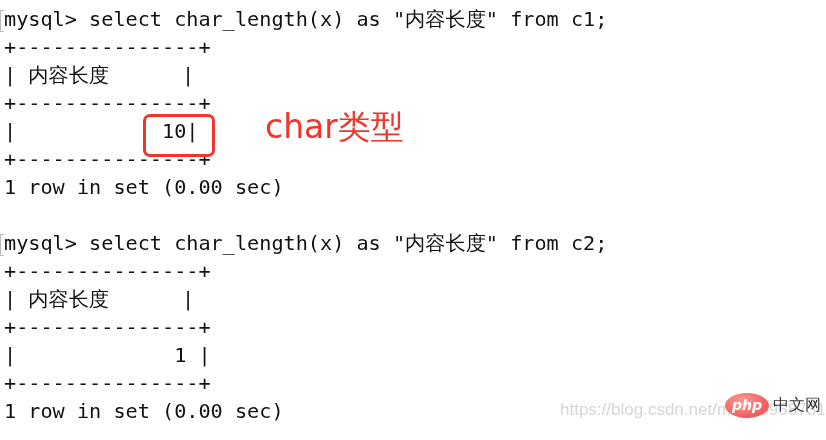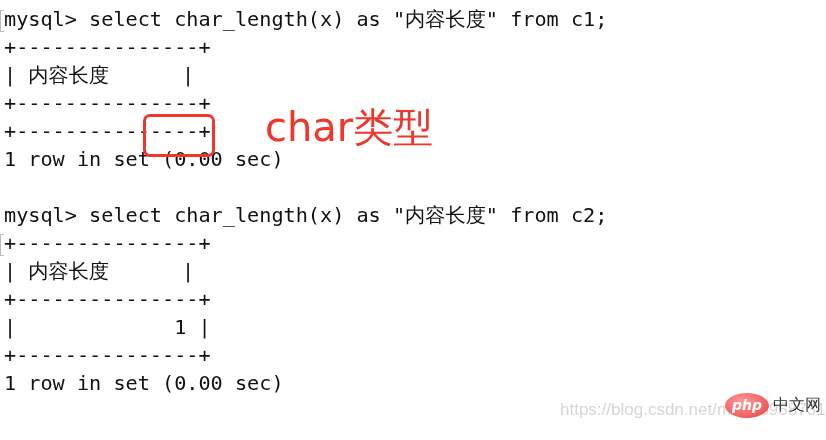--- a/index.html
+++ b/index.html
@@ -46,21 +46,21 @@
       height: 37px;
       border: 3px solid #f0362b;
       border-radius: 7px;
       box-sizing: content-box;
     }
     .annotation {
       position: absolute;
       left: 265px;
       top: 107px;
       font-family: "DejaVu Sans", "Liberation Sans", sans-serif;
-      font-size: 40px;
+      font-size: 33px;
       line-height: 40px;
       color: #f0362b;
       white-space: nowrap;
     }
     .watermark {
       position: absolute;
       left: 560px;
       top: 400px;
       font-family: "Liberation Sans", "DejaVu Sans", sans-serif;
       font-size: 17px;
@@ -98,20 +98,21 @@
 <body>
 
 <div class="cursor-mark" style="top:10px;"></div>
 <div class="cursor-mark" style="top:234px;"></div>
 
 <div class="terminal">
   <div class="line">mysql&gt; select char_length(x) as "内容长度" from c1;</div>
   <div class="line">+---------------+</div>
   <div class="line">| 内容长度      |</div>
   <div class="line">+---------------+</div>
+  <div class="line">|            10|</div>
   <div class="line">+---------------+</div>
   <div class="line">1 row in set (0.00 sec)</div>
   <div class="blank"></div>
   <div class="line">mysql&gt; select char_length(x) as "内容长度" from c2;</div>
   <div class="line">+---------------+</div>
   <div class="line">| 内容长度      |</div>
   <div class="line">+---------------+</div>
   <div class="line">|             1 |</div>
   <div class="line">+---------------+</div>
   <div class="line">1 row in set (0.00 sec)</div>

